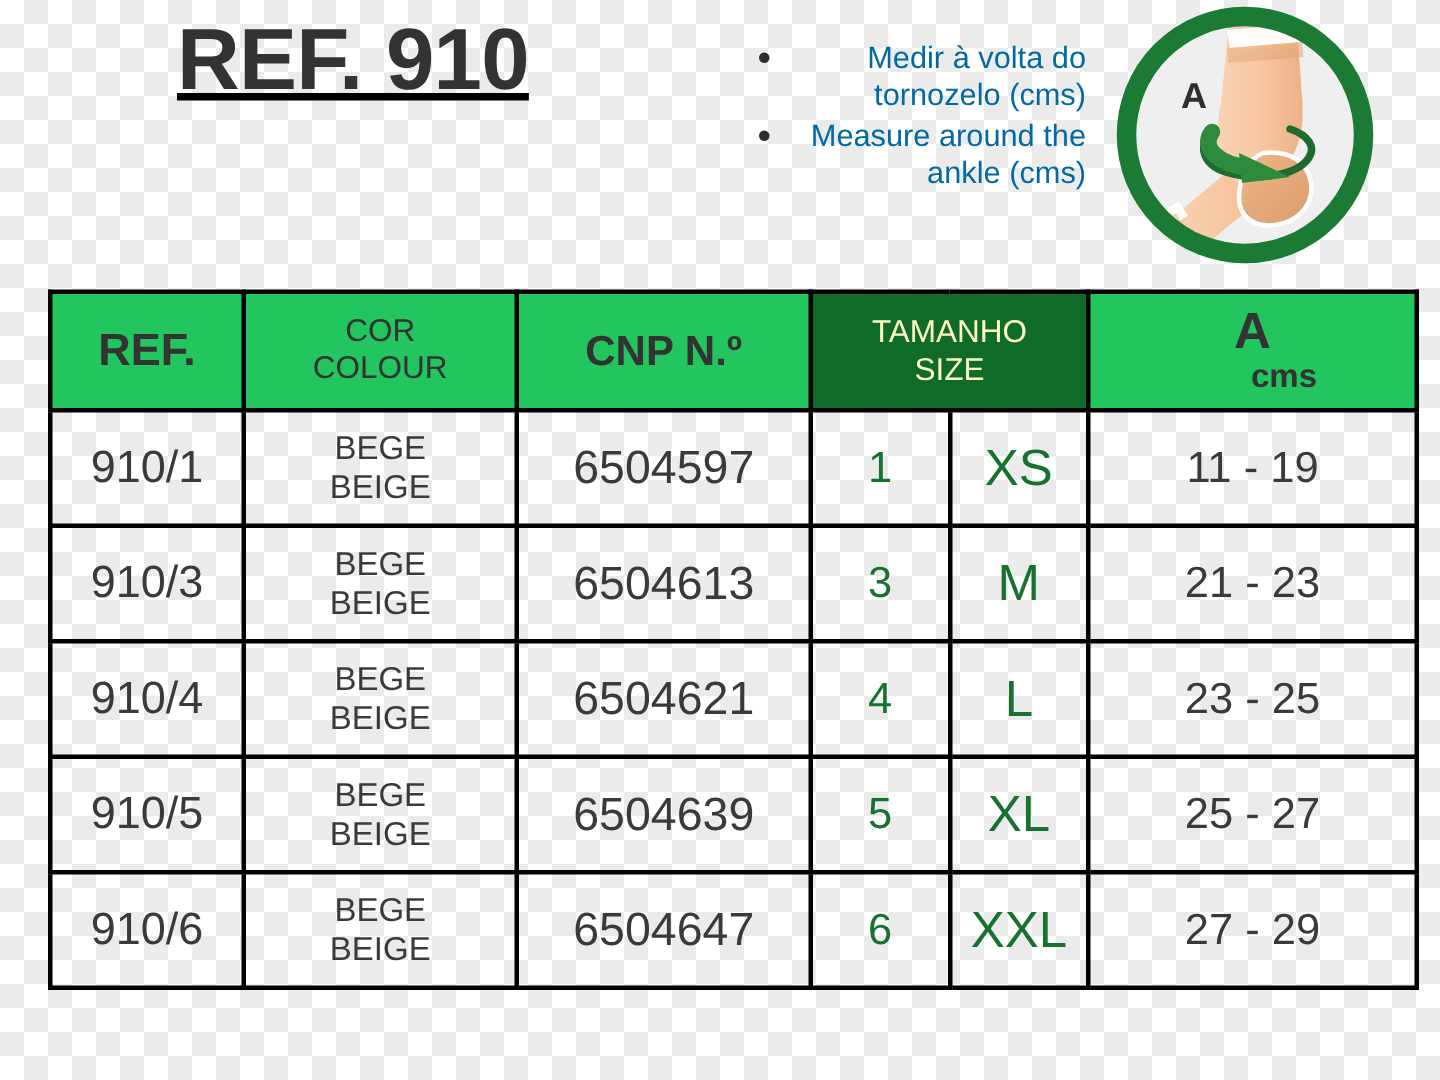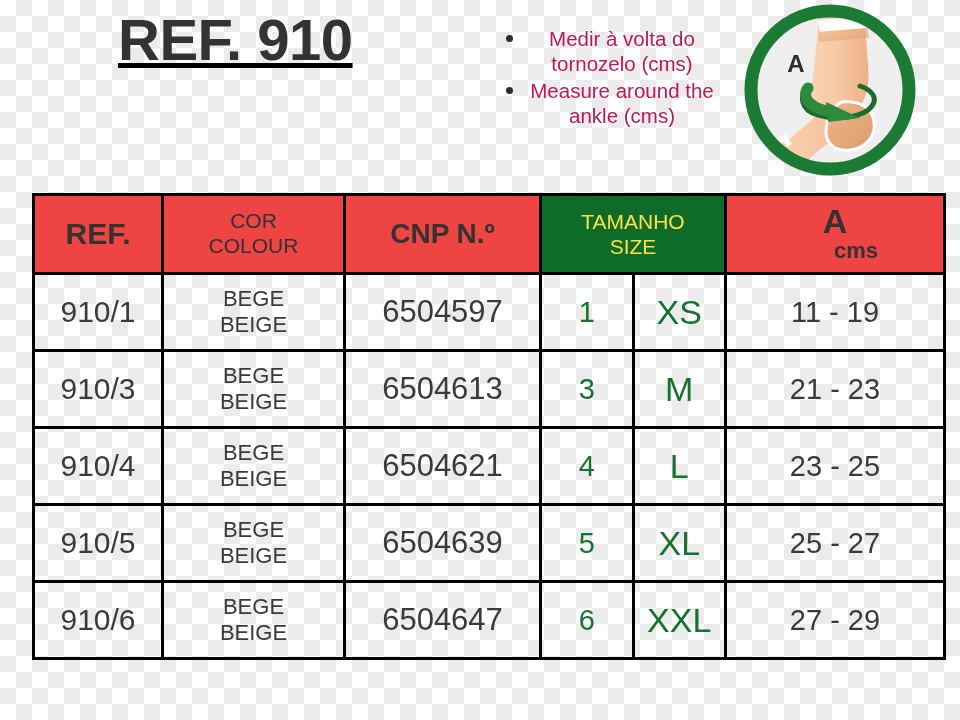--- a/index.html
+++ b/index.html
@@ -47,23 +47,23 @@
     font-size: 25px;
     color: #333333;
     line-height: 1.1;
   }
 
   #instructions {
     position: absolute;
     left: 498px; top: 26px;
     width: 226px;
     font-size: 20.5px;
-    color: #be185d;
+    color: #0369a1;
     line-height: 1.22;
-    text-align: center;
+    text-align: right;
   }
   .instruction-item {
     display: block;
     position: relative;
     margin-bottom: 2px;
   }
   .bullet-dot {
     position: absolute;
     left: 8px;
     top: 9px;
@@ -92,29 +92,29 @@
     border-collapse: collapse;
     table-layout: fixed;
   }
   #size-table td, #size-table th {
     border: 3px solid #000000;
     padding: 0;
     text-align: center;
     vertical-align: middle;
   }
   thead th {
-    background: #ef4444;
+    background: #22c55e;
     height: 76px;
     color: #333333;
     font-weight: bold;
   }
   .th-ref    { width: 126px; font-size: 30px; }
   .th-colour { width: 179px; font-size: 21px; line-height: 1.18; }
   .th-cnp    { width: 193px; font-size: 28px; }
-  .th-size   { width: 182px; background: #0f6b28 !important; color: #fde047; font-size: 21px; line-height: 1.2; }
+  .th-size   { width: 182px; background: #0f6b28 !important; color: #fef9c3; font-size: 21px; line-height: 1.2; }
   .th-a      { width: 216px; }
 
   .hdr-line-small { font-size: 21px; font-weight: normal; display: block; }
   .a-big   { display: block; font-size: 34px; font-weight: bold; line-height: 1.0; }
   .a-small { display: block; font-size: 22px; font-weight: bold; line-height: 1.15; padding-left: 42px; }
 
   tbody td {
     height: 74px;
     color: #3a3a3a;
   }

